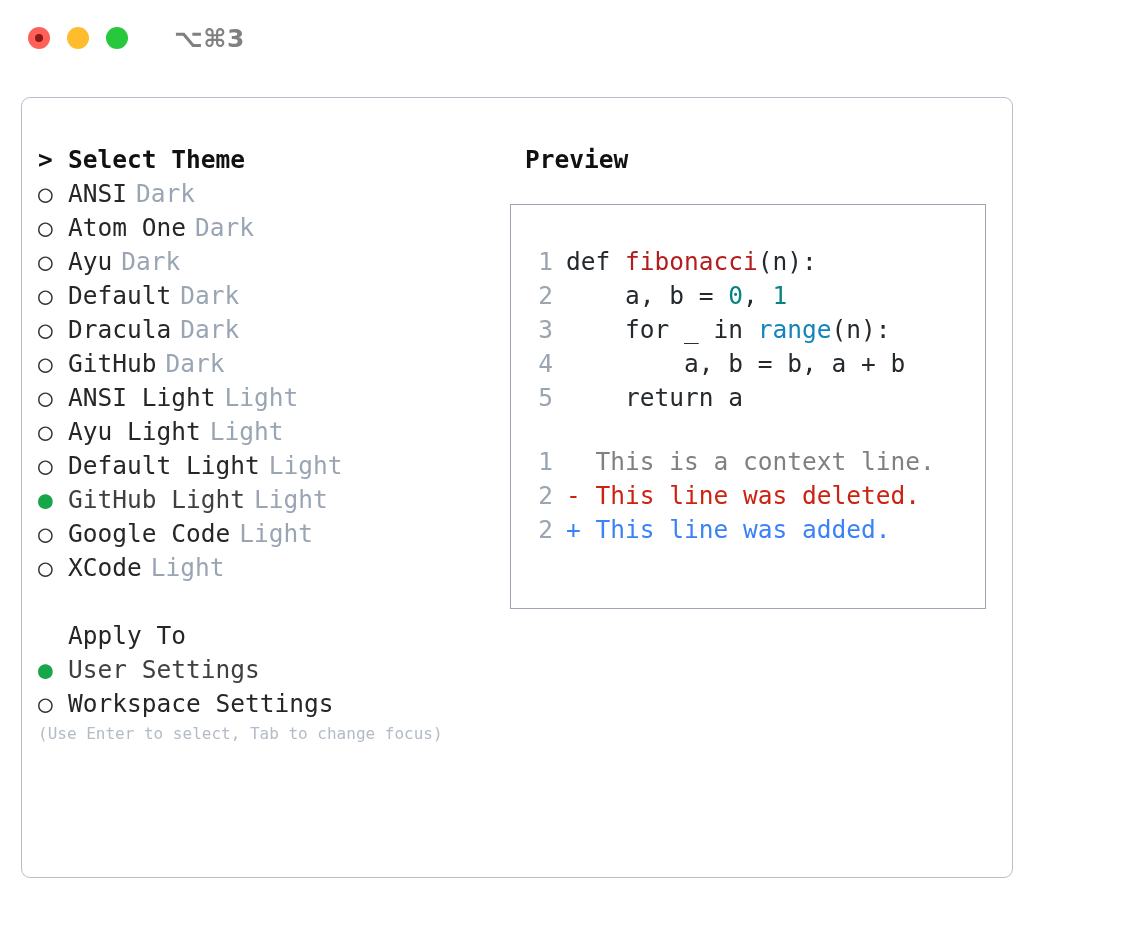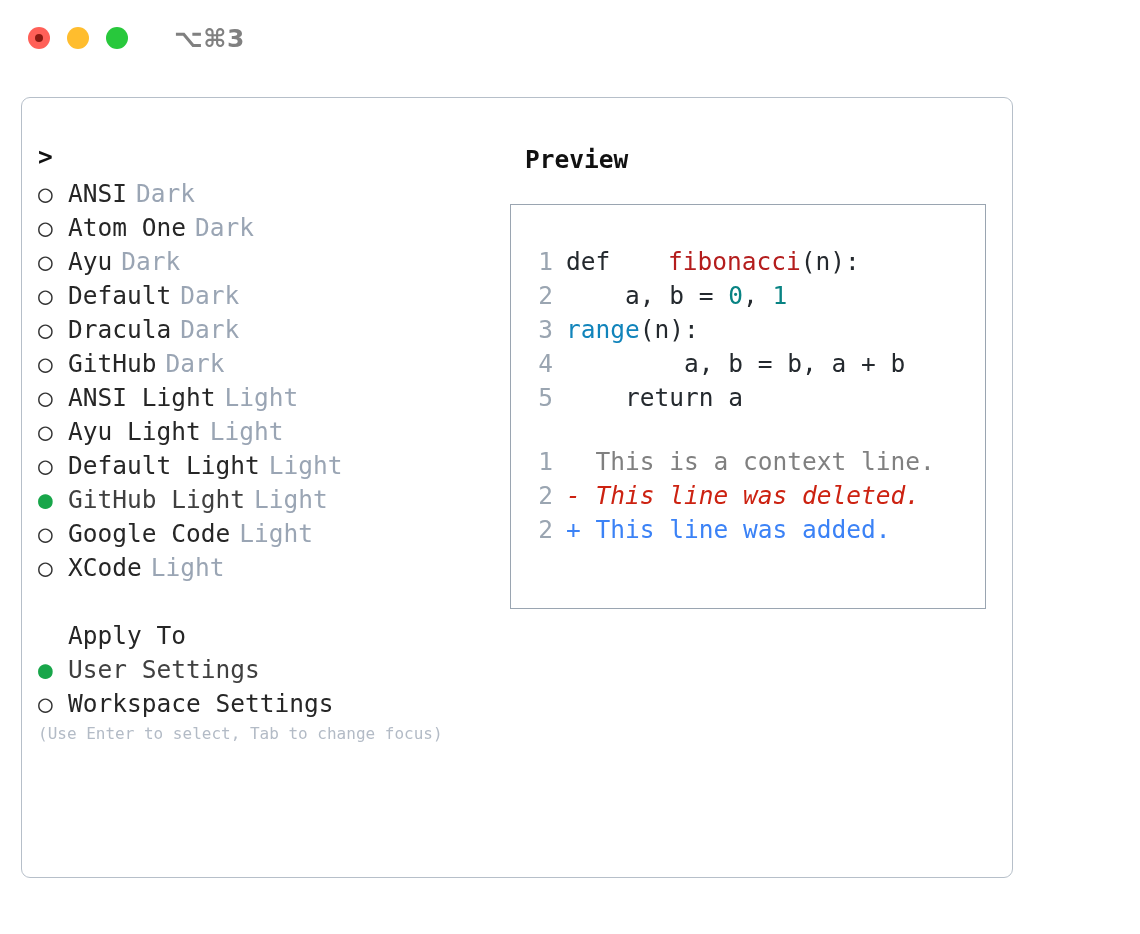--- a/index.html
+++ b/index.html
@@ -168,27 +168,27 @@
   }
   .lineno {
     display: inline-block;
     width: 28px;
     flex: none;
     text-align: right;
     color: #9aa5b1;
     margin-right: 13px;
   }
   .code-text { color: #24292e; }
-  .tok-fn   { color: #b41d1d; margin-left: 43px; }
+  .tok-fn   { color: #b41d1d; }
   .tok-num  { color: #088383; }
   .tok-call { color: #1184bb; }
 
   .diff-gap { height: 30px; }
   .diff-ctx { color: #808080; }
-  .diff-del { color: #cc2211; font-style: italic; }
+  .diff-del { color: #cc2211; }
   .diff-add { color: #3b82f6; }
 </style>
 </head>
 <body>
 
 <div id="window">
 
   <div id="titlebar">
     <div class="traffic">
       <span class="dot red"></span>
@@ -198,20 +198,21 @@
     <span id="shortcut">⌥⌘3</span>
   </div>
 
   <div id="panel">
     <div id="panel-inner">
 
       <div id="left-col">
 
         <div class="list-line">
           <span class="marker section-head">&gt;</span>
+          <span class="section-head">Select Theme</span>
         </div>
 
         <div id="theme-list">
             <div class="list-line"><span class="marker radio-off">○</span><span class="item-label">ANSI</span><span class="item-suffix">Dark</span></div>
             <div class="list-line"><span class="marker radio-off">○</span><span class="item-label">Atom One</span><span class="item-suffix">Dark</span></div>
             <div class="list-line"><span class="marker radio-off">○</span><span class="item-label">Ayu</span><span class="item-suffix">Dark</span></div>
             <div class="list-line"><span class="marker radio-off">○</span><span class="item-label">Default</span><span class="item-suffix">Dark</span></div>
             <div class="list-line"><span class="marker radio-off">○</span><span class="item-label">Dracula</span><span class="item-suffix">Dark</span></div>
             <div class="list-line"><span class="marker radio-off">○</span><span class="item-label">GitHub</span><span class="item-suffix">Dark</span></div>
             <div class="list-line"><span class="marker radio-off">○</span><span class="item-label">ANSI Light</span><span class="item-suffix">Light</span></div>
@@ -236,21 +237,21 @@
 
       <div id="hint">(Use Enter to select, Tab to change focus)</div>
 
       <div id="preview-title">Preview</div>
 
       <div id="preview-box">
         <div id="code-area">
           <div id="code-list">
               <div class="code-line"><span class="lineno">1</span><span class="code-text">def </span><span class="tok-fn">fibonacci</span><span class="code-text">(n):</span></div>
               <div class="code-line"><span class="lineno">2</span><span class="code-text">    a, b = </span><span class="tok-num">0</span><span class="code-text">, </span><span class="tok-num">1</span></div>
-              <div class="code-line"><span class="lineno">3</span><span class="tok-call">range</span><span class="code-text">(n):</span></div>
+              <div class="code-line"><span class="lineno">3</span><span class="code-text">    for _ in </span><span class="tok-call">range</span><span class="code-text">(n):</span></div>
               <div class="code-line"><span class="lineno">4</span><span class="code-text">        a, b = b, a + b</span></div>
               <div class="code-line"><span class="lineno">5</span><span class="code-text">    return a</span></div>
             </div>
           <div class="diff-gap"></div>
           <div id="diff-list">
               <div class="code-line"><span class="lineno">1</span><span class="diff-ctx">  This is a context line.</span></div>
               <div class="code-line"><span class="lineno">2</span><span class="diff-del">- This line was deleted.</span></div>
               <div class="code-line"><span class="lineno">2</span><span class="diff-add">+ This line was added.</span></div>
             </div>
         </div>

